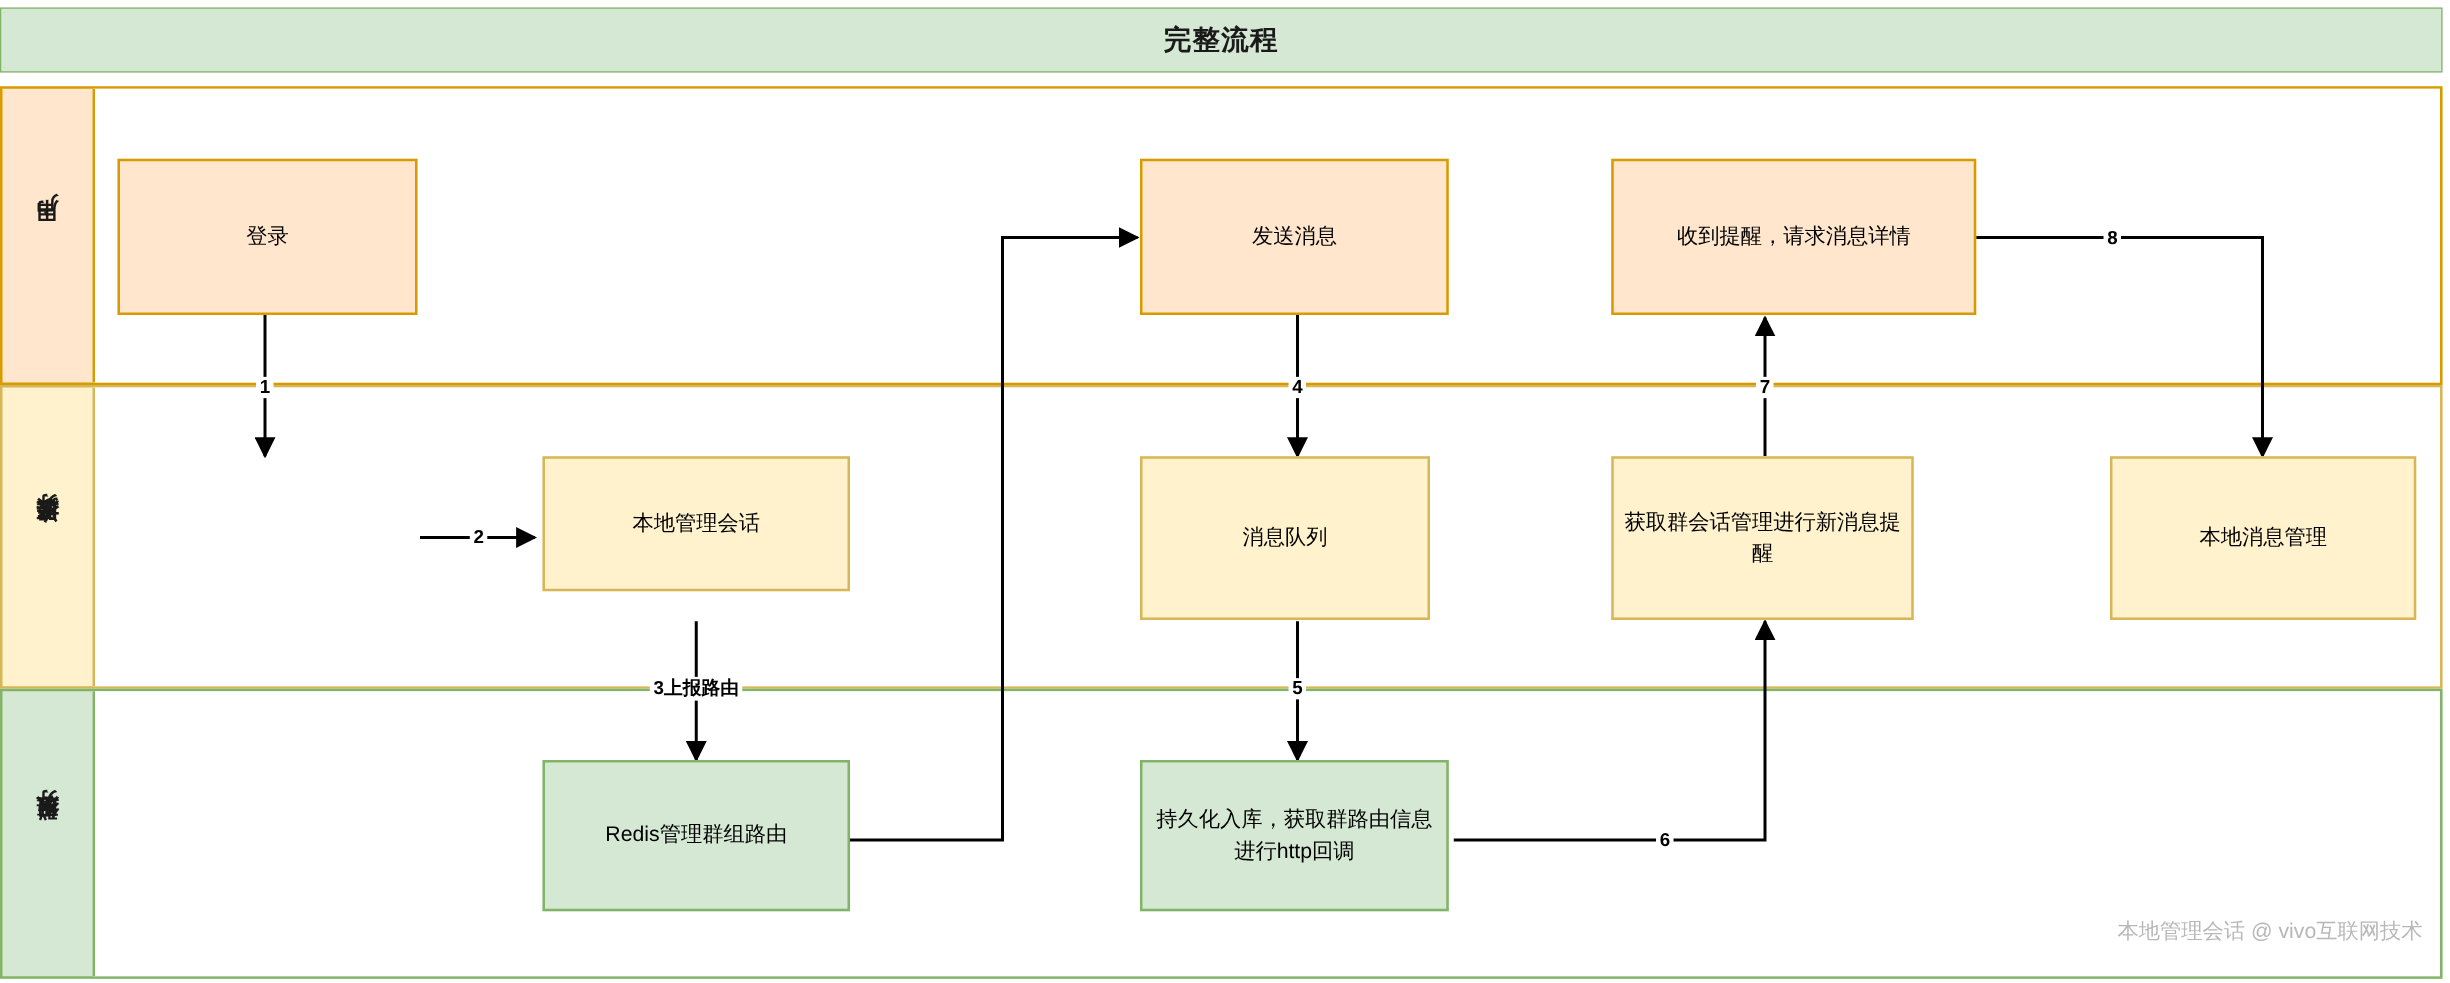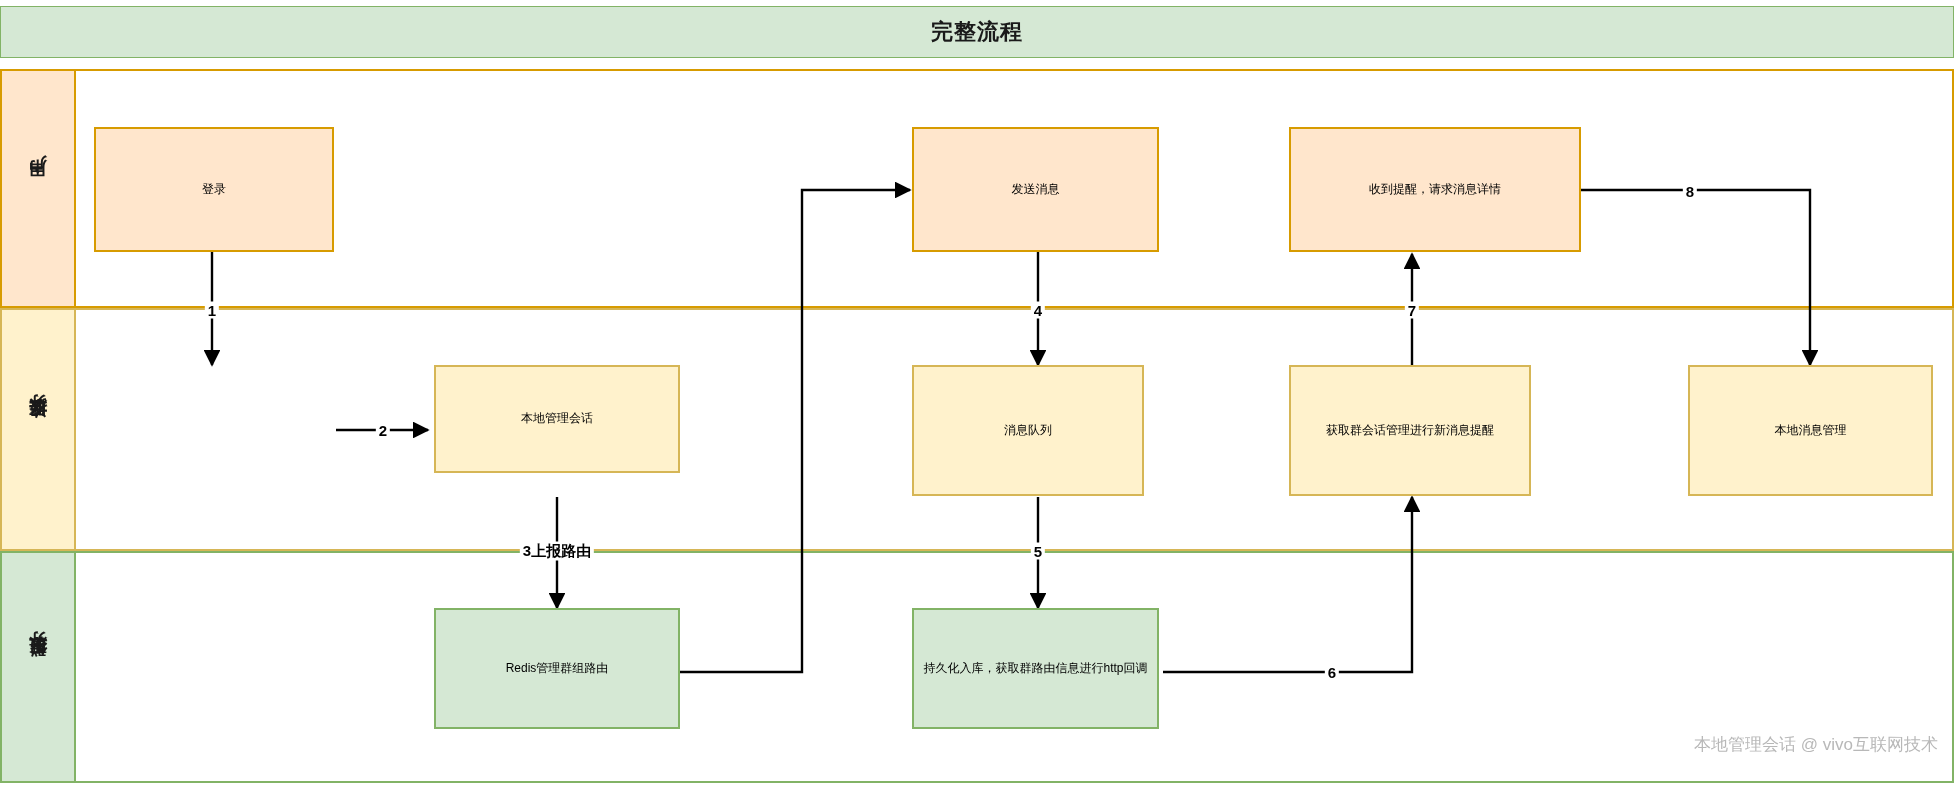--- a/index.html
+++ b/index.html
@@ -83,21 +83,21 @@
   .lane-group .lane-body   { border-left:2px solid #82b366; }
 
   
   .node {
     position: absolute;
     box-sizing: border-box;
     display: flex;
     align-items: center;
     justify-content: center;
     text-align: center;
-    font-size: 12px;
+    font-size: 17px;
     color: #000000;
     line-height: 1.45;
     padding: 16px 8px;
     z-index: 4;
   }
   .node.orange { background:#ffe6cc; border:2px solid #d79b00; }
   .node.yellow { background:#fff2cc; border:2px solid #d6b656; }
   .node.green  { background:#d5e8d4; border:2px solid #82b366; }
 
   

